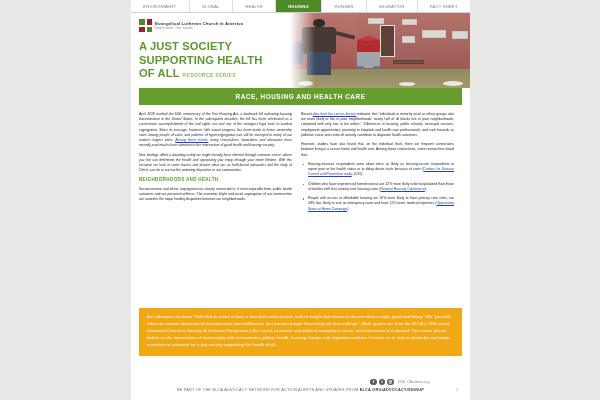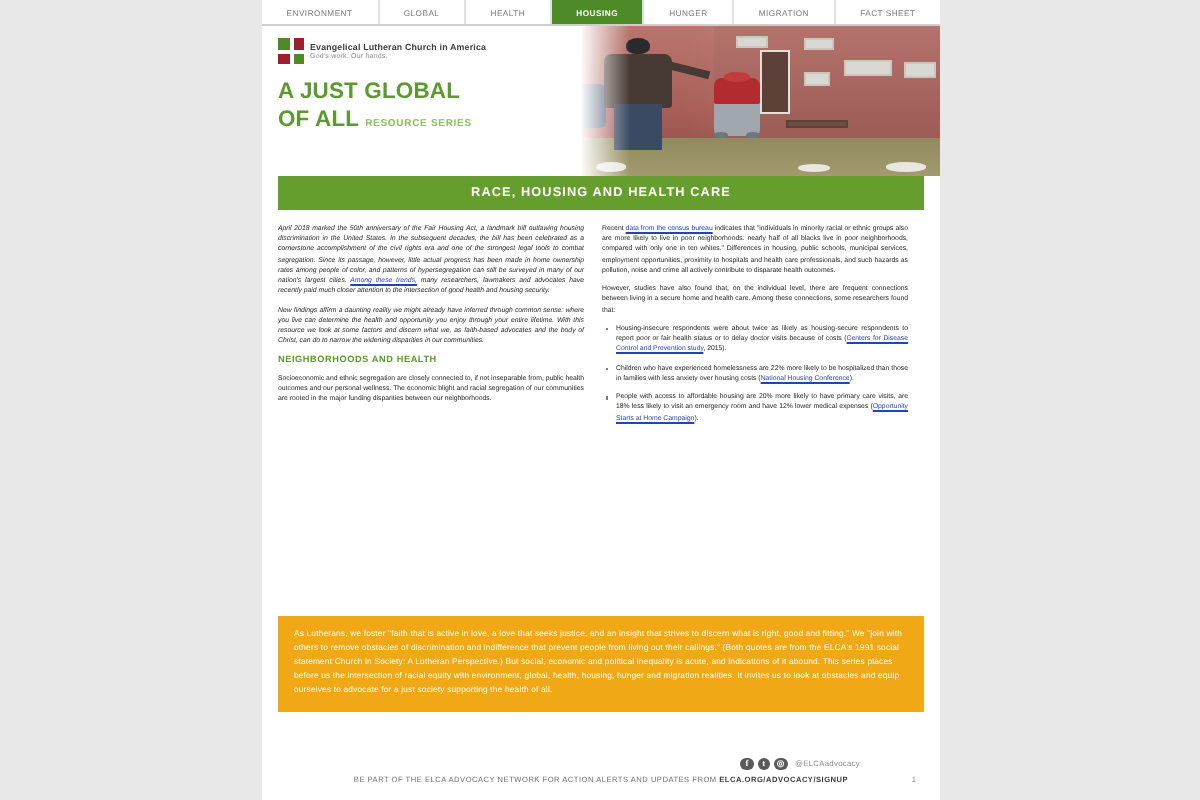--- a/index.html
+++ b/index.html
@@ -236,21 +236,22 @@
           <div class="cross"></div>
             <div class="crossh"></div>
         </div>
         <div class="logo-text">
           <div class="org-name">Evangelical Lutheran Church in America</div>
           <div class="org-tag">God's work. Our hands.</div>
         </div>
       </div>
 
       <div class="mast-title">
-        <div>A JUST GLOBAL</div>
+        <div>A JUST SOCIETY</div>
+        <div>SUPPORTING HEALTH</div>
         <div>
           <span>OF ALL</span>
           <span class="sub">RESOURCE SERIES</span>
         </div>
       </div>
     </div>
   </div>
 
   <div class="banner">
     <span>RACE, HOUSING AND HEALTH CARE</span>

